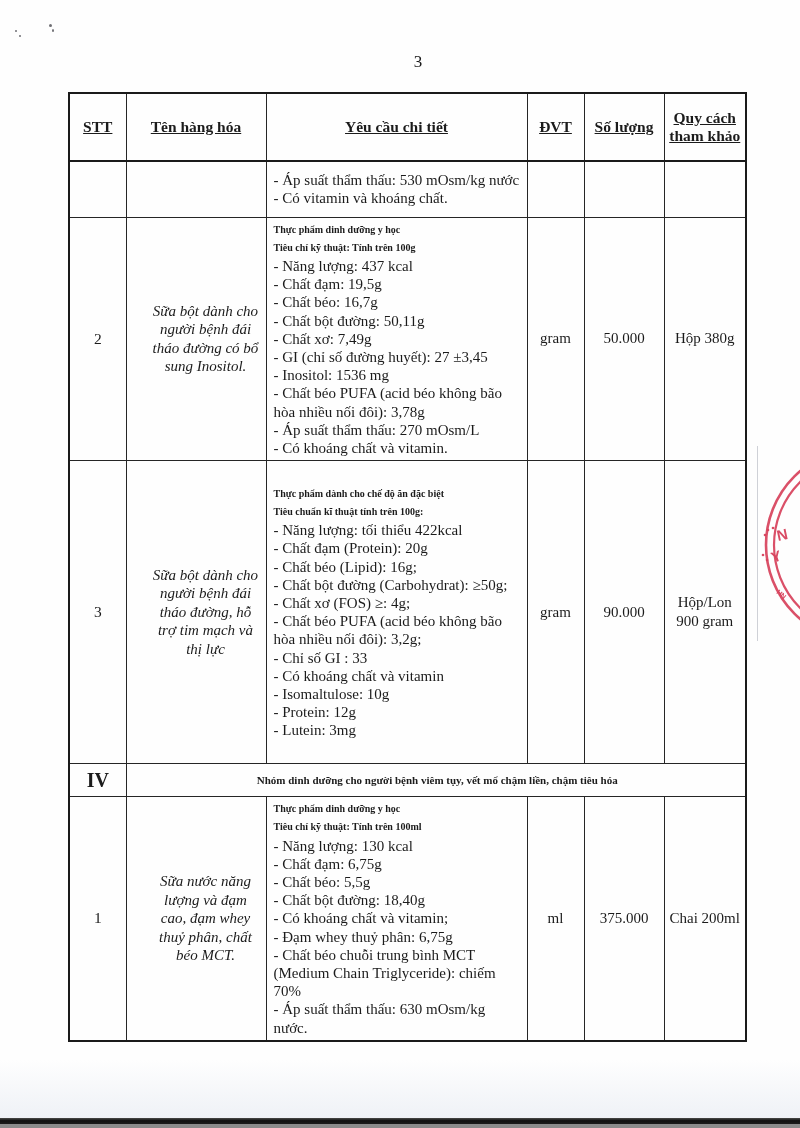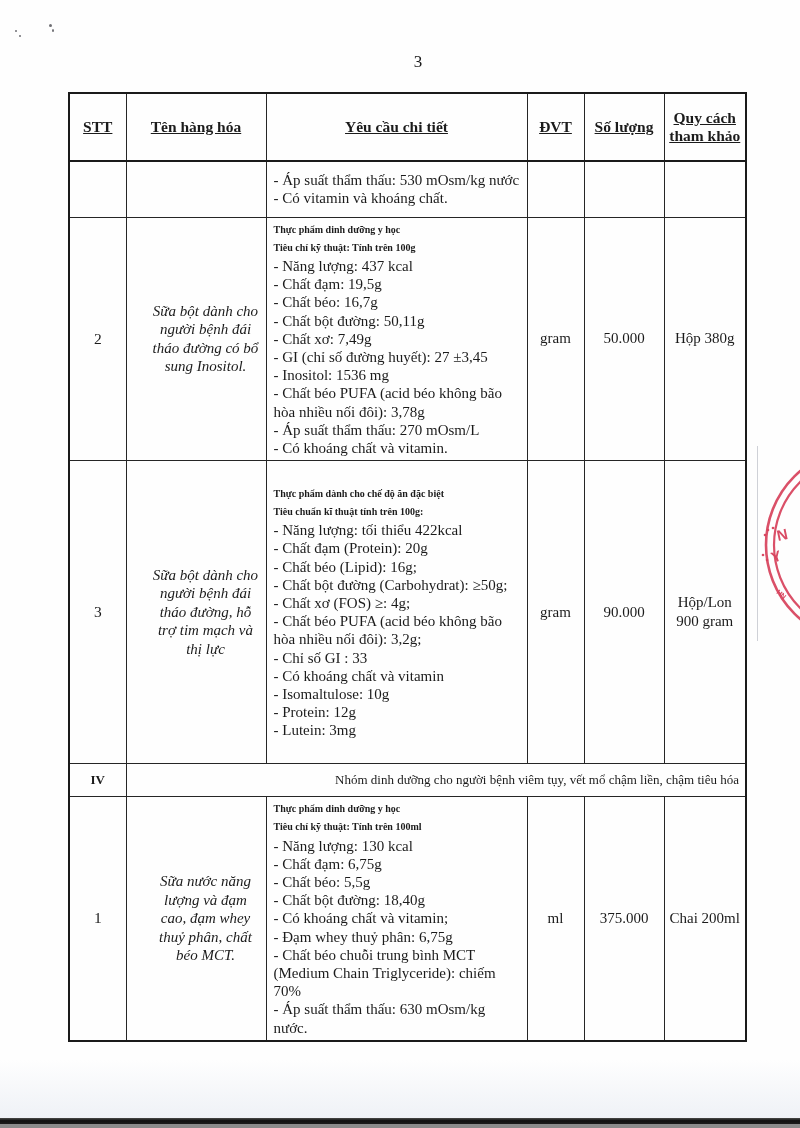--- a/index.html
+++ b/index.html
@@ -48,26 +48,26 @@
   .cell-name { text-align: center; padding: 3px 5px 3px 24px; line-height: 18.5px; font-style: italic; }
   .cell-details {
     vertical-align: top;
     text-align: left;
     padding: 3px 6px 3px 7px;
     line-height: 18.2px;
   }
   .detail-line { min-height: 18px; }
   .detail-line.bold { font-weight: bold; font-size: 10px; }
   .cell-unit, .cell-qty, .cell-spec { text-align: center; line-height: 19px; padding: 10px 5px; }
-  .section-stt { text-align: center; font-weight: bold; font-size: 13px; }
+  .section-stt { text-align: center; font-weight: bold; font-size: 20px; }
   .section-title {
-    font-weight: normal;
-    text-align: right;
+    font-weight: bold;
+    text-align: center;
     padding: 4px 6px 4px 9px;
-    font-size: 13px;
+    font-size: 11px;
   }
   .r-head { height: 68px; text-decoration: underline; }
   .r-cont { height: 56px; }
   .r-two  { height: 241px; }
   .r-three{ height: 303px; }
   .r-sect { height: 33px; }
   .r-iv1  { height: 241px; }
 
   .stamp-svg { position: absolute; left: 738px; top: 443px; width: 62px; height: 205px; }
   .edge-line {

